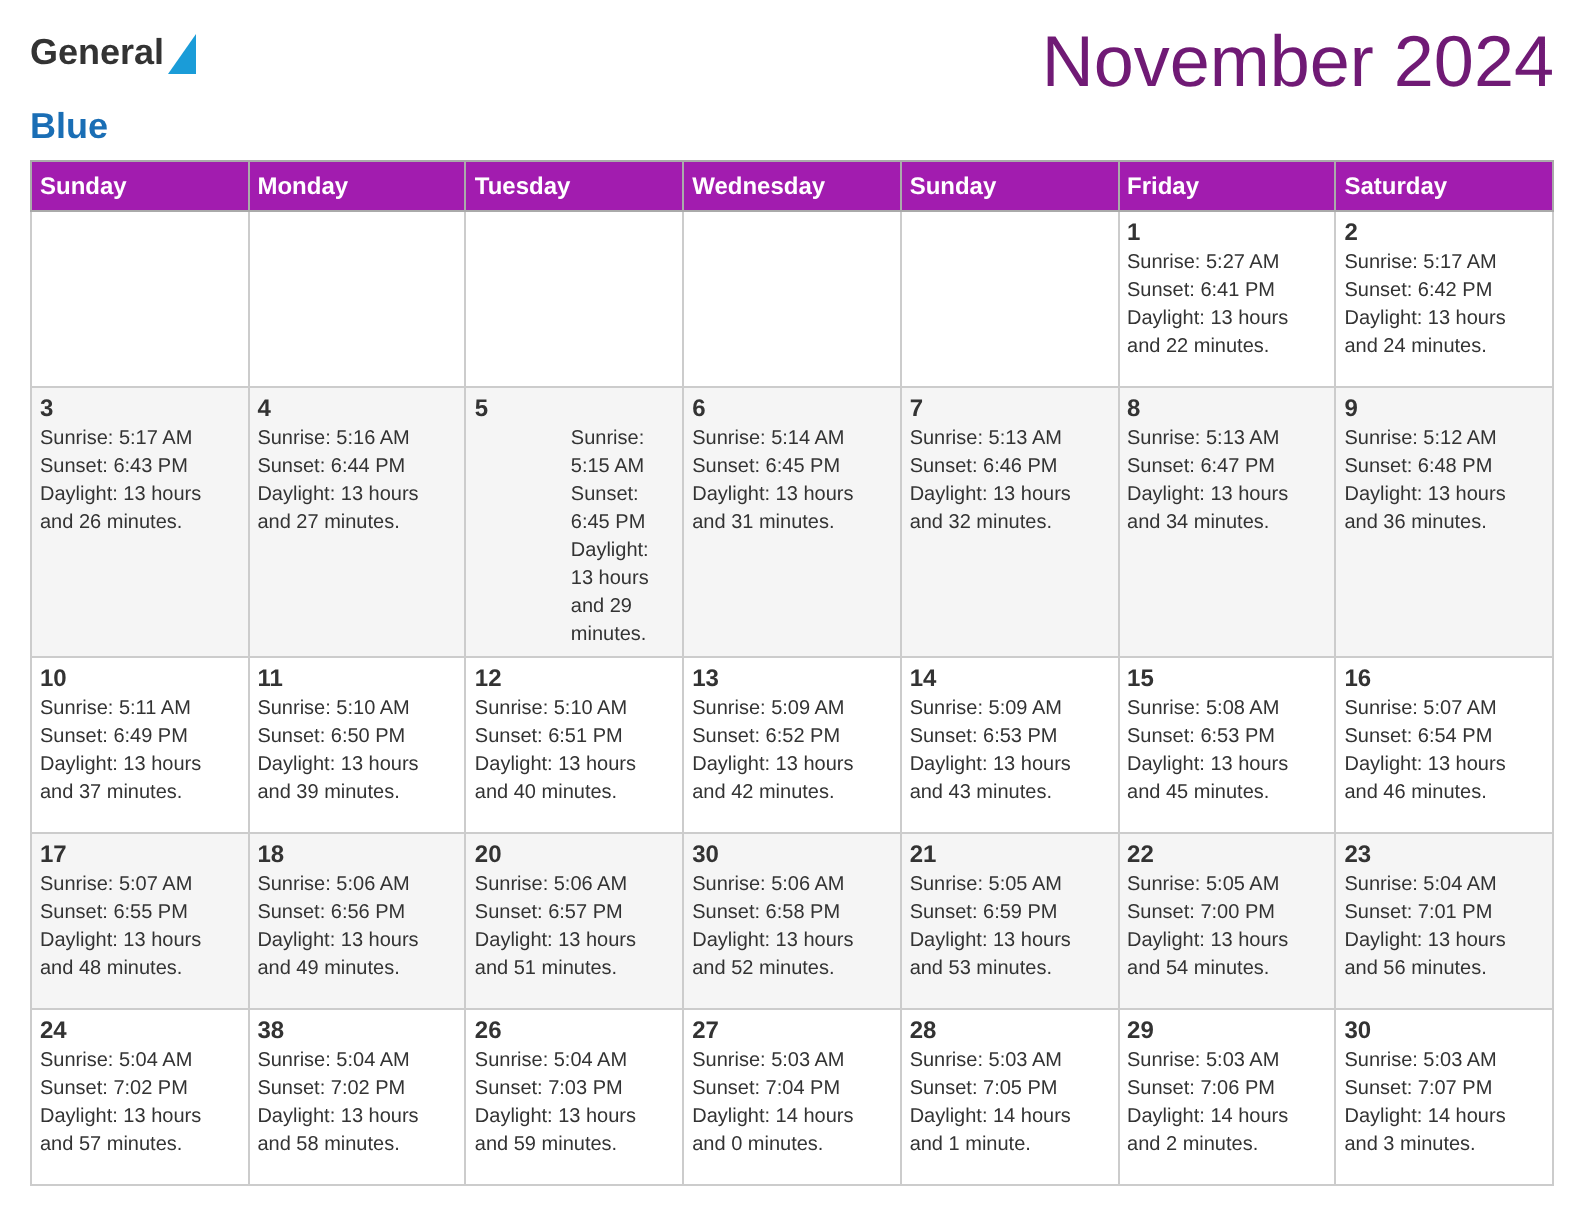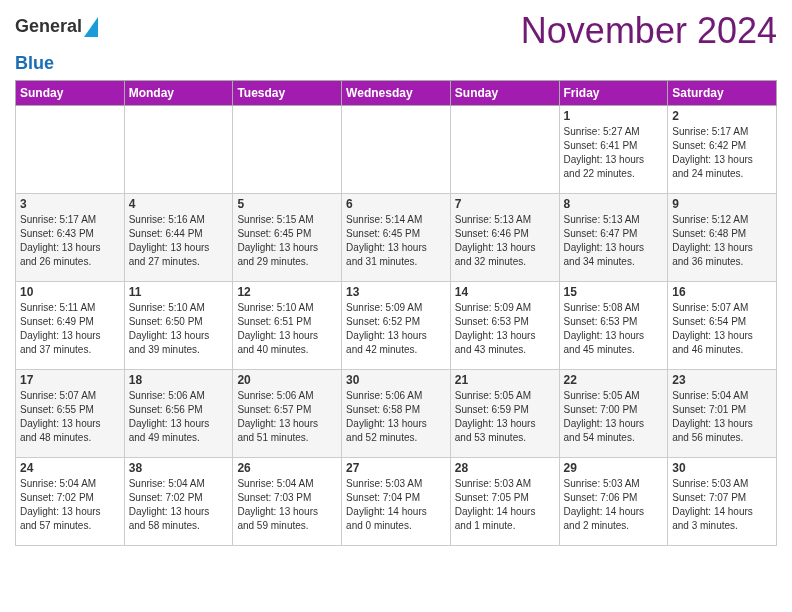--- a/index.html
+++ b/index.html
@@ -152,21 +152,21 @@
         </td>
         <td>
           <span class="day-number">4</span>
           <div class="day-info" style="white-space: pre-line;">Sunrise: 5:16 AM
 Sunset: 6:44 PM
 Daylight: 13 hours
 and 27 minutes.</div>
         </td>
         <td>
           <span class="day-number">5</span>
-          <div class="day-info" style="white-space: pre-line;">Sunrise: 5:15 AM
+          <div class="day-info" style="white-space: pre-line; margin-left: 48px;">Sunrise: 5:15 AM
 Sunset: 6:45 PM
 Daylight: 13 hours
 and 29 minutes.</div>
         </td>
         <td>
           <span class="day-number">6</span>
           <div class="day-info" style="white-space: pre-line;">Sunrise: 5:14 AM
 Sunset: 6:45 PM
 Daylight: 13 hours
 and 31 minutes.</div>

